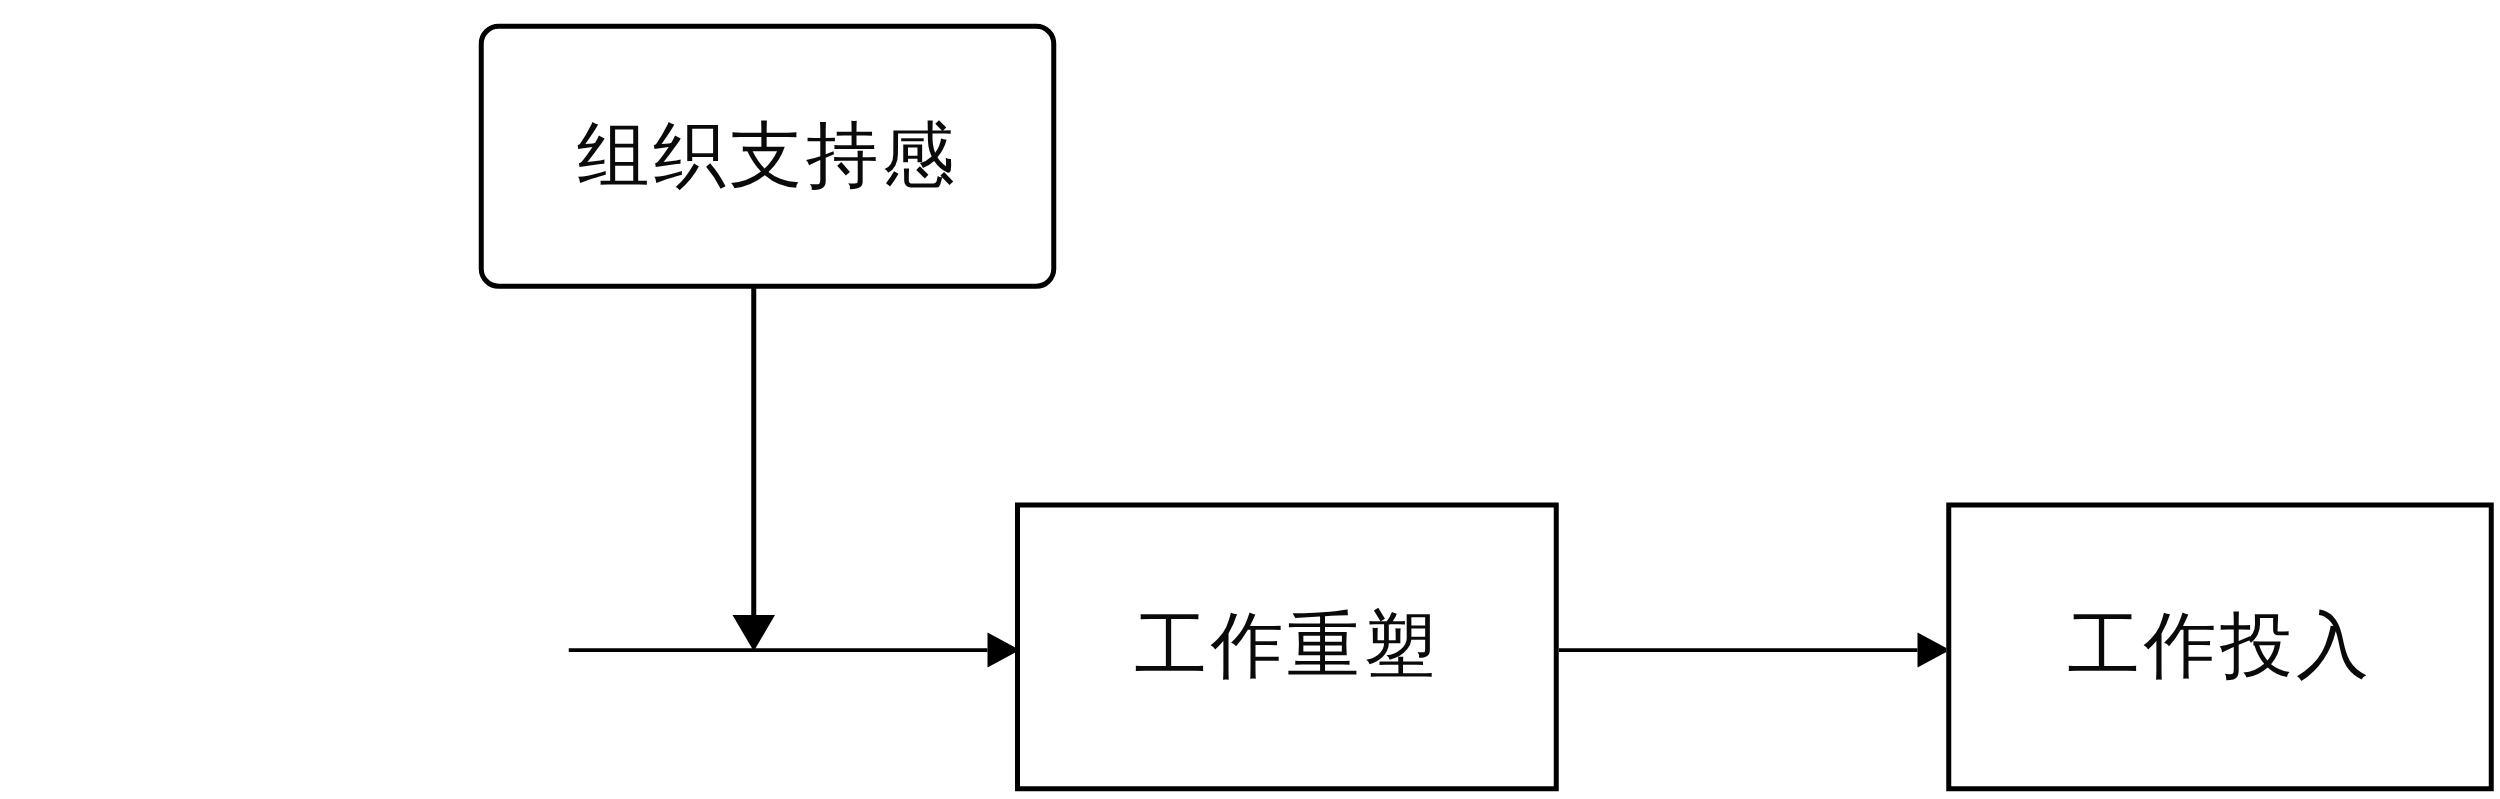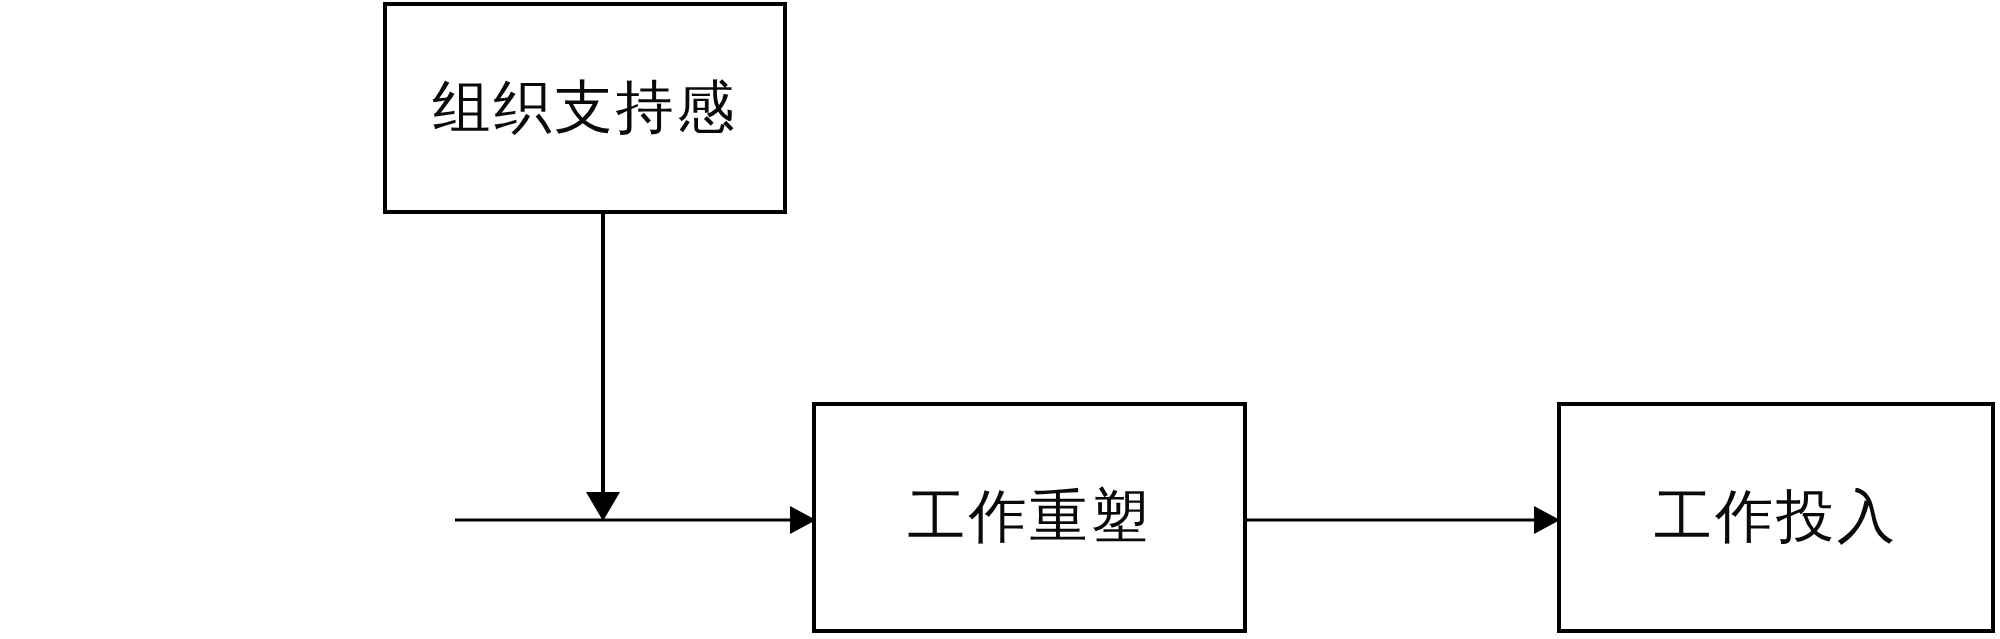--- a/index.html
+++ b/index.html
@@ -43,23 +43,24 @@
     color: #0a0a0a;
     text-align: center;
     white-space: pre-line;
     letter-spacing: 3px;
     font-weight: 400;
     user-select: none;
   }
   
   #node-organizational-support {
     left: 383px;
-    top: 2px;
-    width: 404px;
+    top: 19px;
+    width: 462px;
     height: 212px;
+    border-radius: 16px;
   }
   #node-workplace-ai-use {
     left: 5px;
     top: 408px;
     width: 450px;
     height: 222px;
   }
   #node-job-crafting {
     left: 812px;
     top: 402px;

